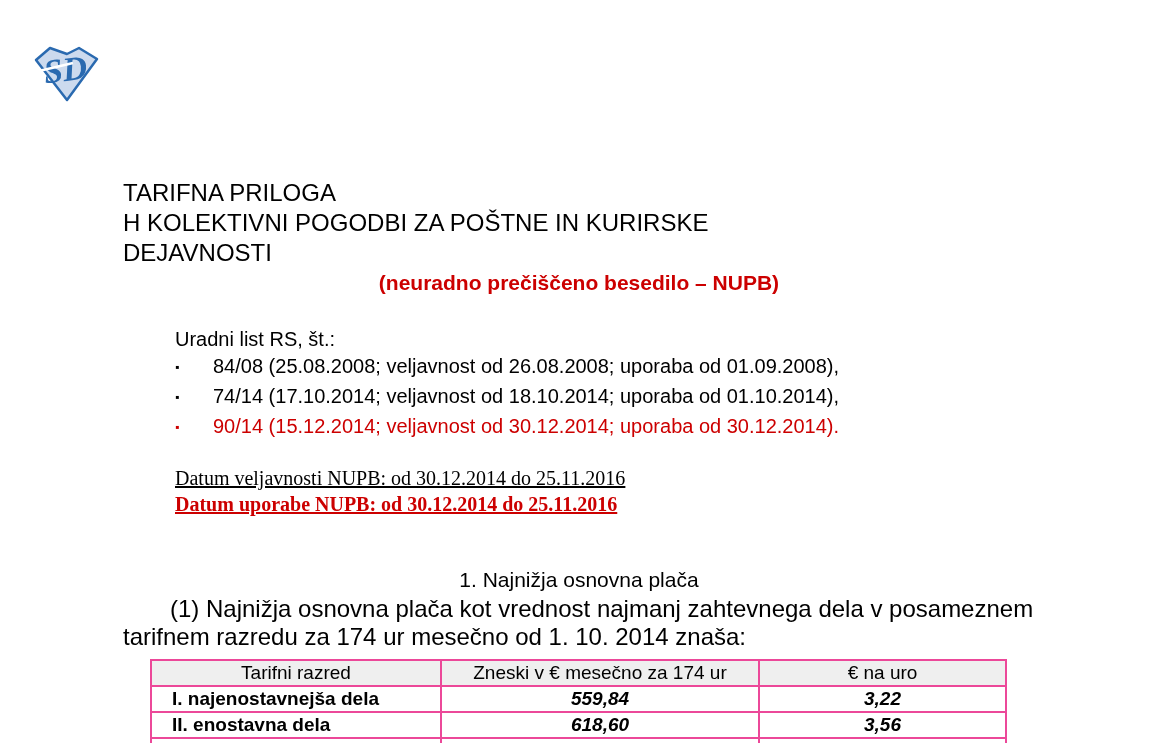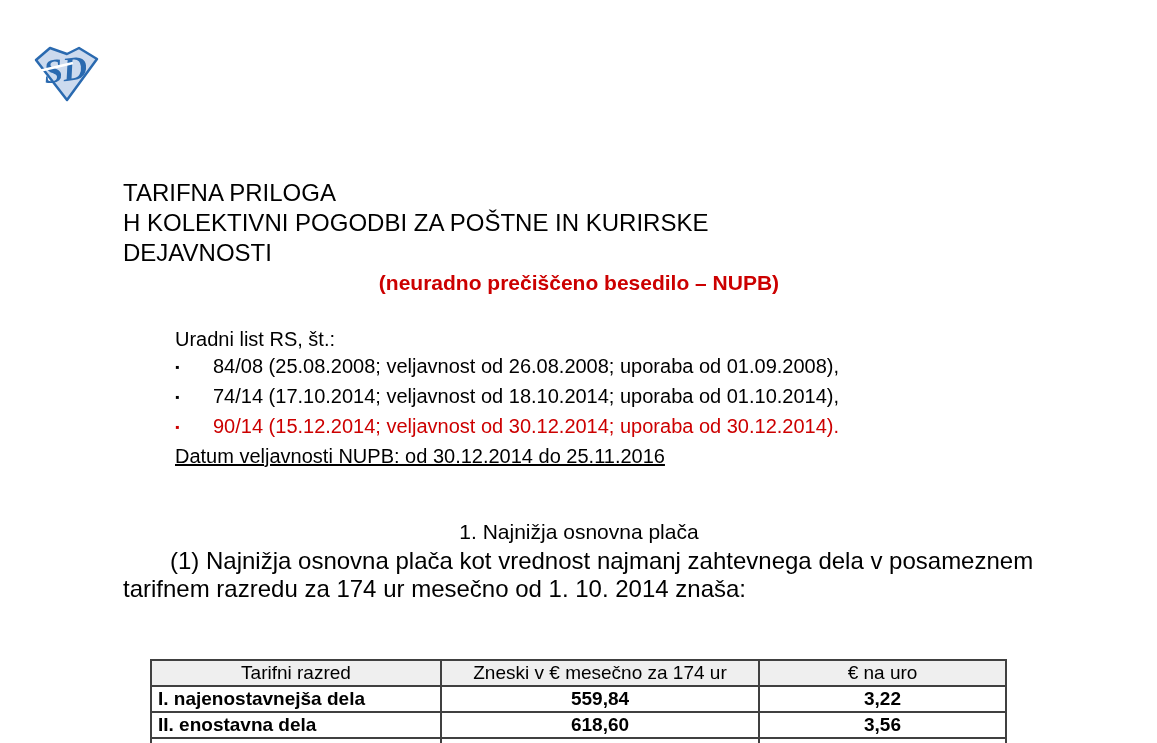--- a/index.html
+++ b/index.html
@@ -50,23 +50,25 @@
   .gazette-item { display: flex; align-items: baseline; }
   .bullet {
     width: 38px;
     flex: 0 0 38px;
     font-size: 12px;
     position: relative;
     top: -2px;
   }
   .item-red, .item-red .bullet { color: #cc0000; }
   .validity {
+    margin-top: 22px;
     padding-left: 52px;
     font-size: 20px;
     line-height: 26px;
+    font-family: Liberation Serif, serif;
   }
   .validity-line1 {
     text-decoration: underline;
     color: #000000;
   }
   .validity-line2 {
     text-decoration: underline;
     color: #cc0000;
     font-weight: bold;
   }
@@ -87,33 +89,33 @@
     left: 150px; top: 659px;
     width: 855px;
     border-collapse: collapse;
     table-layout: fixed;
     font-size: 19px;
   }
   .tariff-table col.c1 { width: 290px; }
   .tariff-table col.c2 { width: 318px; }
   .tariff-table col.c3 { width: 247px; }
   .tariff-table th, .tariff-table td {
-    border: 2px solid #404040;
-    padding: 1px 6px;
+    border: 2px solid #ec4899;
+    padding: 1px 20px;
     height: 22px;
     overflow: hidden;
     white-space: nowrap;
   }
   .tariff-table th {
     background: #efefef;
     font-weight: normal;
     text-align: center;
   }
   .tariff-table td.cls { font-weight: bold; text-align: left; margin-left: 32px; }
-  .tariff-table td.num { font-weight: bold; text-align: center; }
+  .tariff-table td.num { font-weight: bold; text-align: center; font-style: italic; }
 </style>
 </head>
 <body>
 
 <div class="page">
 
   <div class="logo">
     <svg width="68" height="58" viewBox="0 0 68 58">
       <polygon points="3,15 17,3 34,9 46,3 64,14 34,55" fill="#ccdaee" stroke="#2a6ab0" stroke-width="2.5" stroke-linejoin="round"></polygon>
       <text x="33" y="36" text-anchor="middle" font-family="Liberation Serif, serif" font-style="italic" font-weight="bold" font-size="34" fill="#2a6ab0" transform="rotate(-7 33 30)">SD</text>
@@ -143,20 +145,21 @@
         </div>
         <div class="gazette-item item-red">
           <span class="bullet">▪</span>
           <span>90/14 (15.12.2014; veljavnost od 30.12.2014; uporaba od 30.12.2014).</span>
         </div>
       </div>
     </div>
 
     <div class="validity">
       <div class="validity-line1">Datum veljavnosti NUPB: od 30.12.2014 do 25.11.2016</div>
+      <div class="validity-line2">Datum uporabe NUPB: od 30.12.2014 do 25.11.2016</div>
     </div>
 
     <div class="section-heading">1. Najnižja osnovna plača</div>
     <div class="paragraph">
       <div class="line1">(1) Najnižja osnovna plača kot vrednost najmanj zahtevnega dela v posameznem</div>
       <div class="line2">tarifnem razredu za 174 ur mesečno od 1. 10. 2014 znaša:</div>
     </div>
 
   </div>
 

